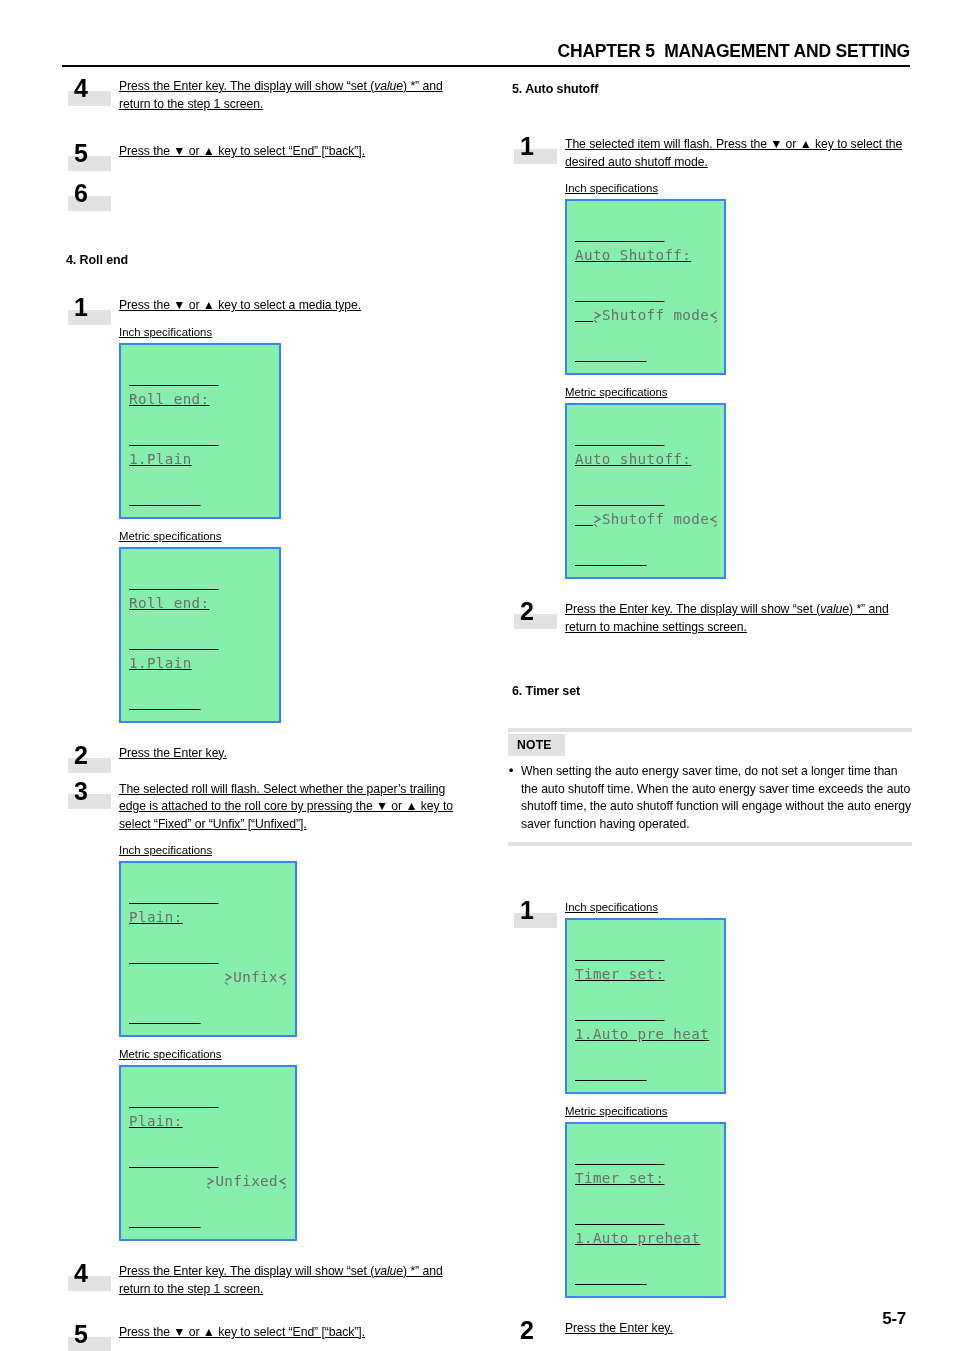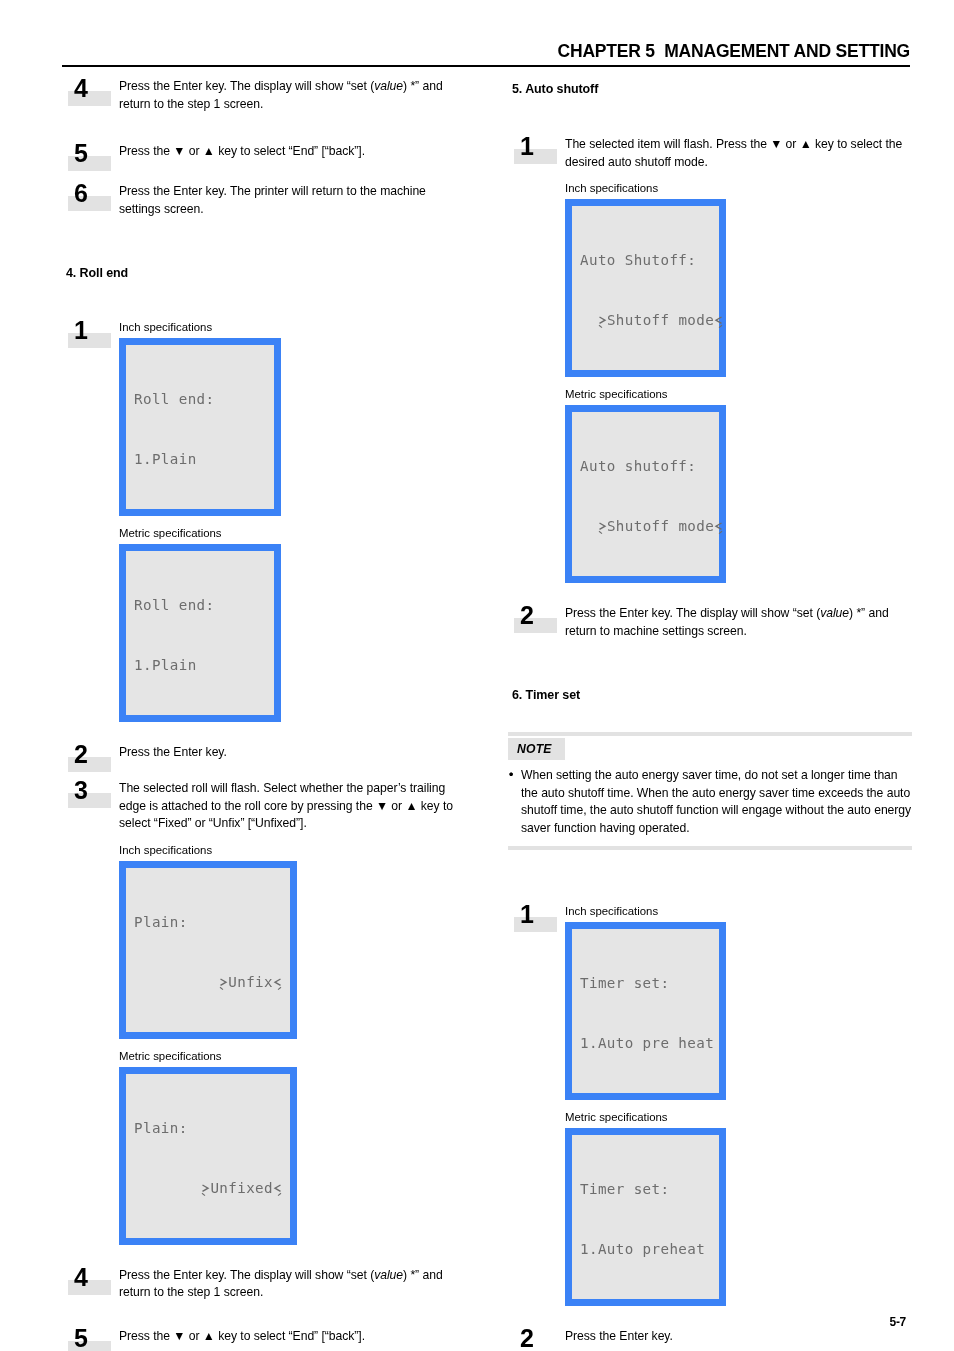--- a/index.html
+++ b/index.html
@@ -85,40 +85,41 @@
     left: 12px;
     top: -4px;
     font-size: 25px;
     font-weight: bold;
     line-height: 28px;
     color: #000;
     letter-spacing: -0.5px;
   }
   .step-body {
     margin-left: 57px;
+    text-decoration: underline;
   }
   .step-text {
     font-size: 12.2px;
     line-height: 17.5px;
     letter-spacing: -0.05px;
   }
   .step-text i { font-style: italic; }
 
   
   .spec-label {
     font-size: 11.4px;
     line-height: 15px;
     margin-top: 10px;
     margin-bottom: 3px;
   }
   .lcd {
-    border: 7px solid #3b82f6;
-    background: #e5e5e5;
+    border: 2px solid #3b82f6;
+    background: #86efac;
     box-sizing: border-box;
-    padding: 4px 8px 0 8px;
+    padding: 4px 8px 8px 8px;
     font-family: "DejaVu Sans Mono", monospace;
     font-size: 14.2px;
     line-height: 20px;
     color: #6d6d6d;
     letter-spacing: 0.4px;
     white-space: pre;
     position: relative;
   }
   .lcd-w1 { width: 162px; }
   .lcd-w2 { width: 178px; }
@@ -150,21 +151,20 @@
     width: 404px;
   }
   .note-badge {
     display: inline-block;
     background: #e2e2e2;
     font-size: 12.2px;
     font-weight: bold;
     padding: 4px 13px 4px 9px;
     letter-spacing: 0.2px;
     margin-top: 2px;
-    font-style: italic;
   }
   .note-list {
     margin: 7px 0 9px 0;
     padding: 0;
     list-style: none;
   }
   .note-list li {
     font-size: 12.2px;
     line-height: 17.5px;
     position: relative;
@@ -176,21 +176,21 @@
     position: absolute;
     left: 1px;
     top: 0;
   }
 
   
   .footer-page {
     position: absolute;
     right: 48px;
     bottom: 22px;
-    font-size: 12px;
+    font-size: 17px;
     font-weight: bold;
     letter-spacing: -0.3px;
   }
   .sp-14 { height: 14px; }
   .sp-18 { height: 18px; }
   .sp-22 { height: 22px; }
   .sp-26 { height: 26px; }
   .sp-30 { height: 30px; }
   .sp-36 { height: 36px; }
   .sp-44 { height: 44px; }
@@ -229,37 +229,35 @@
       </div>
     </div>
 
     <div class="sp-18"></div>
 
     <div class="step">
       <div class="step-num-wrap">
         <div class="step-num-bg"></div>
         <div class="step-num">6</div>
       </div>
-      <div class="step-body">
-        <div class="step-text">Press the Enter key. The printer will return to the machine settings screen.</div>
-      </div>
     </div>
 
     <div class="sp-44"></div>
 
     <div class="section-heading">4. Roll end</div>
 
     <div class="sp-26"></div>
 
     <div class="step">
       <div class="step-num-wrap">
         <div class="step-num-bg"></div>
         <div class="step-num">1</div>
       </div>
       <div class="step-body">
+        <div class="step-text">Press the ▼ or ▲ key to select a media type.</div>
 
         <div class="spec-label">Inch specifications</div>
         <div class="lcd lcd-w1">
           <div class="lcd-line">Roll end:</div>
           <div class="lcd-line">1.Plain</div>
         </div>
 
         <div class="spec-label">Metric specifications</div>
         <div class="lcd lcd-w1">
           <div class="lcd-line">Roll end:</div>

